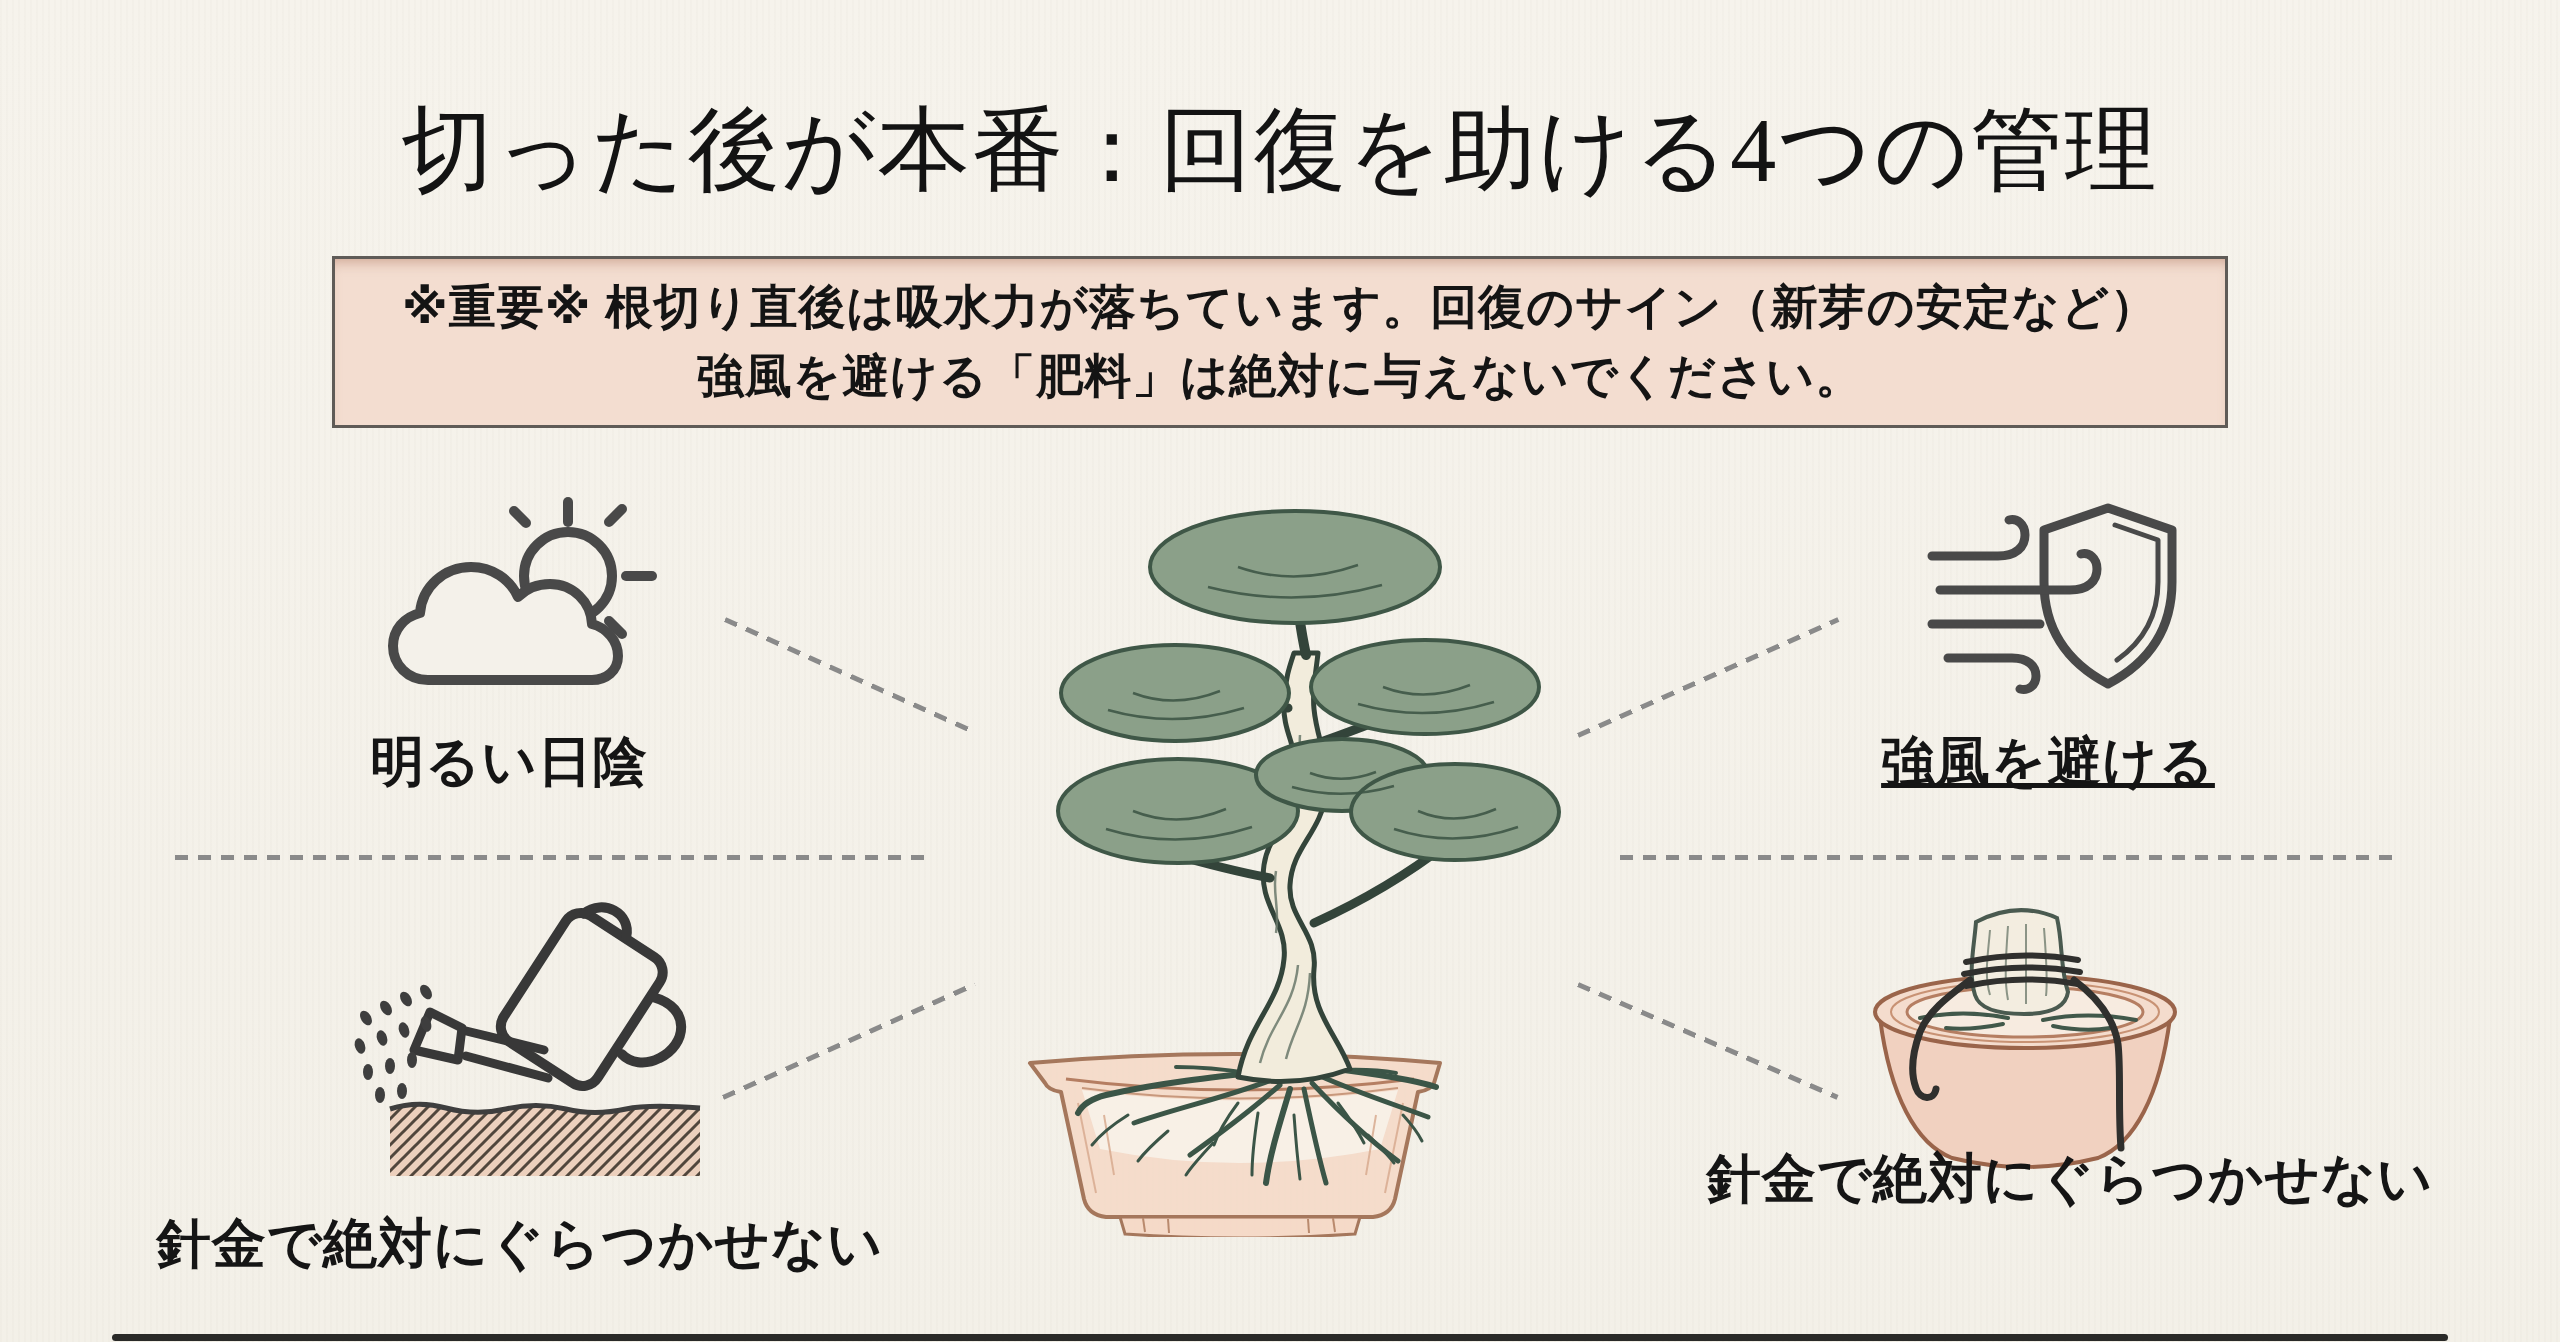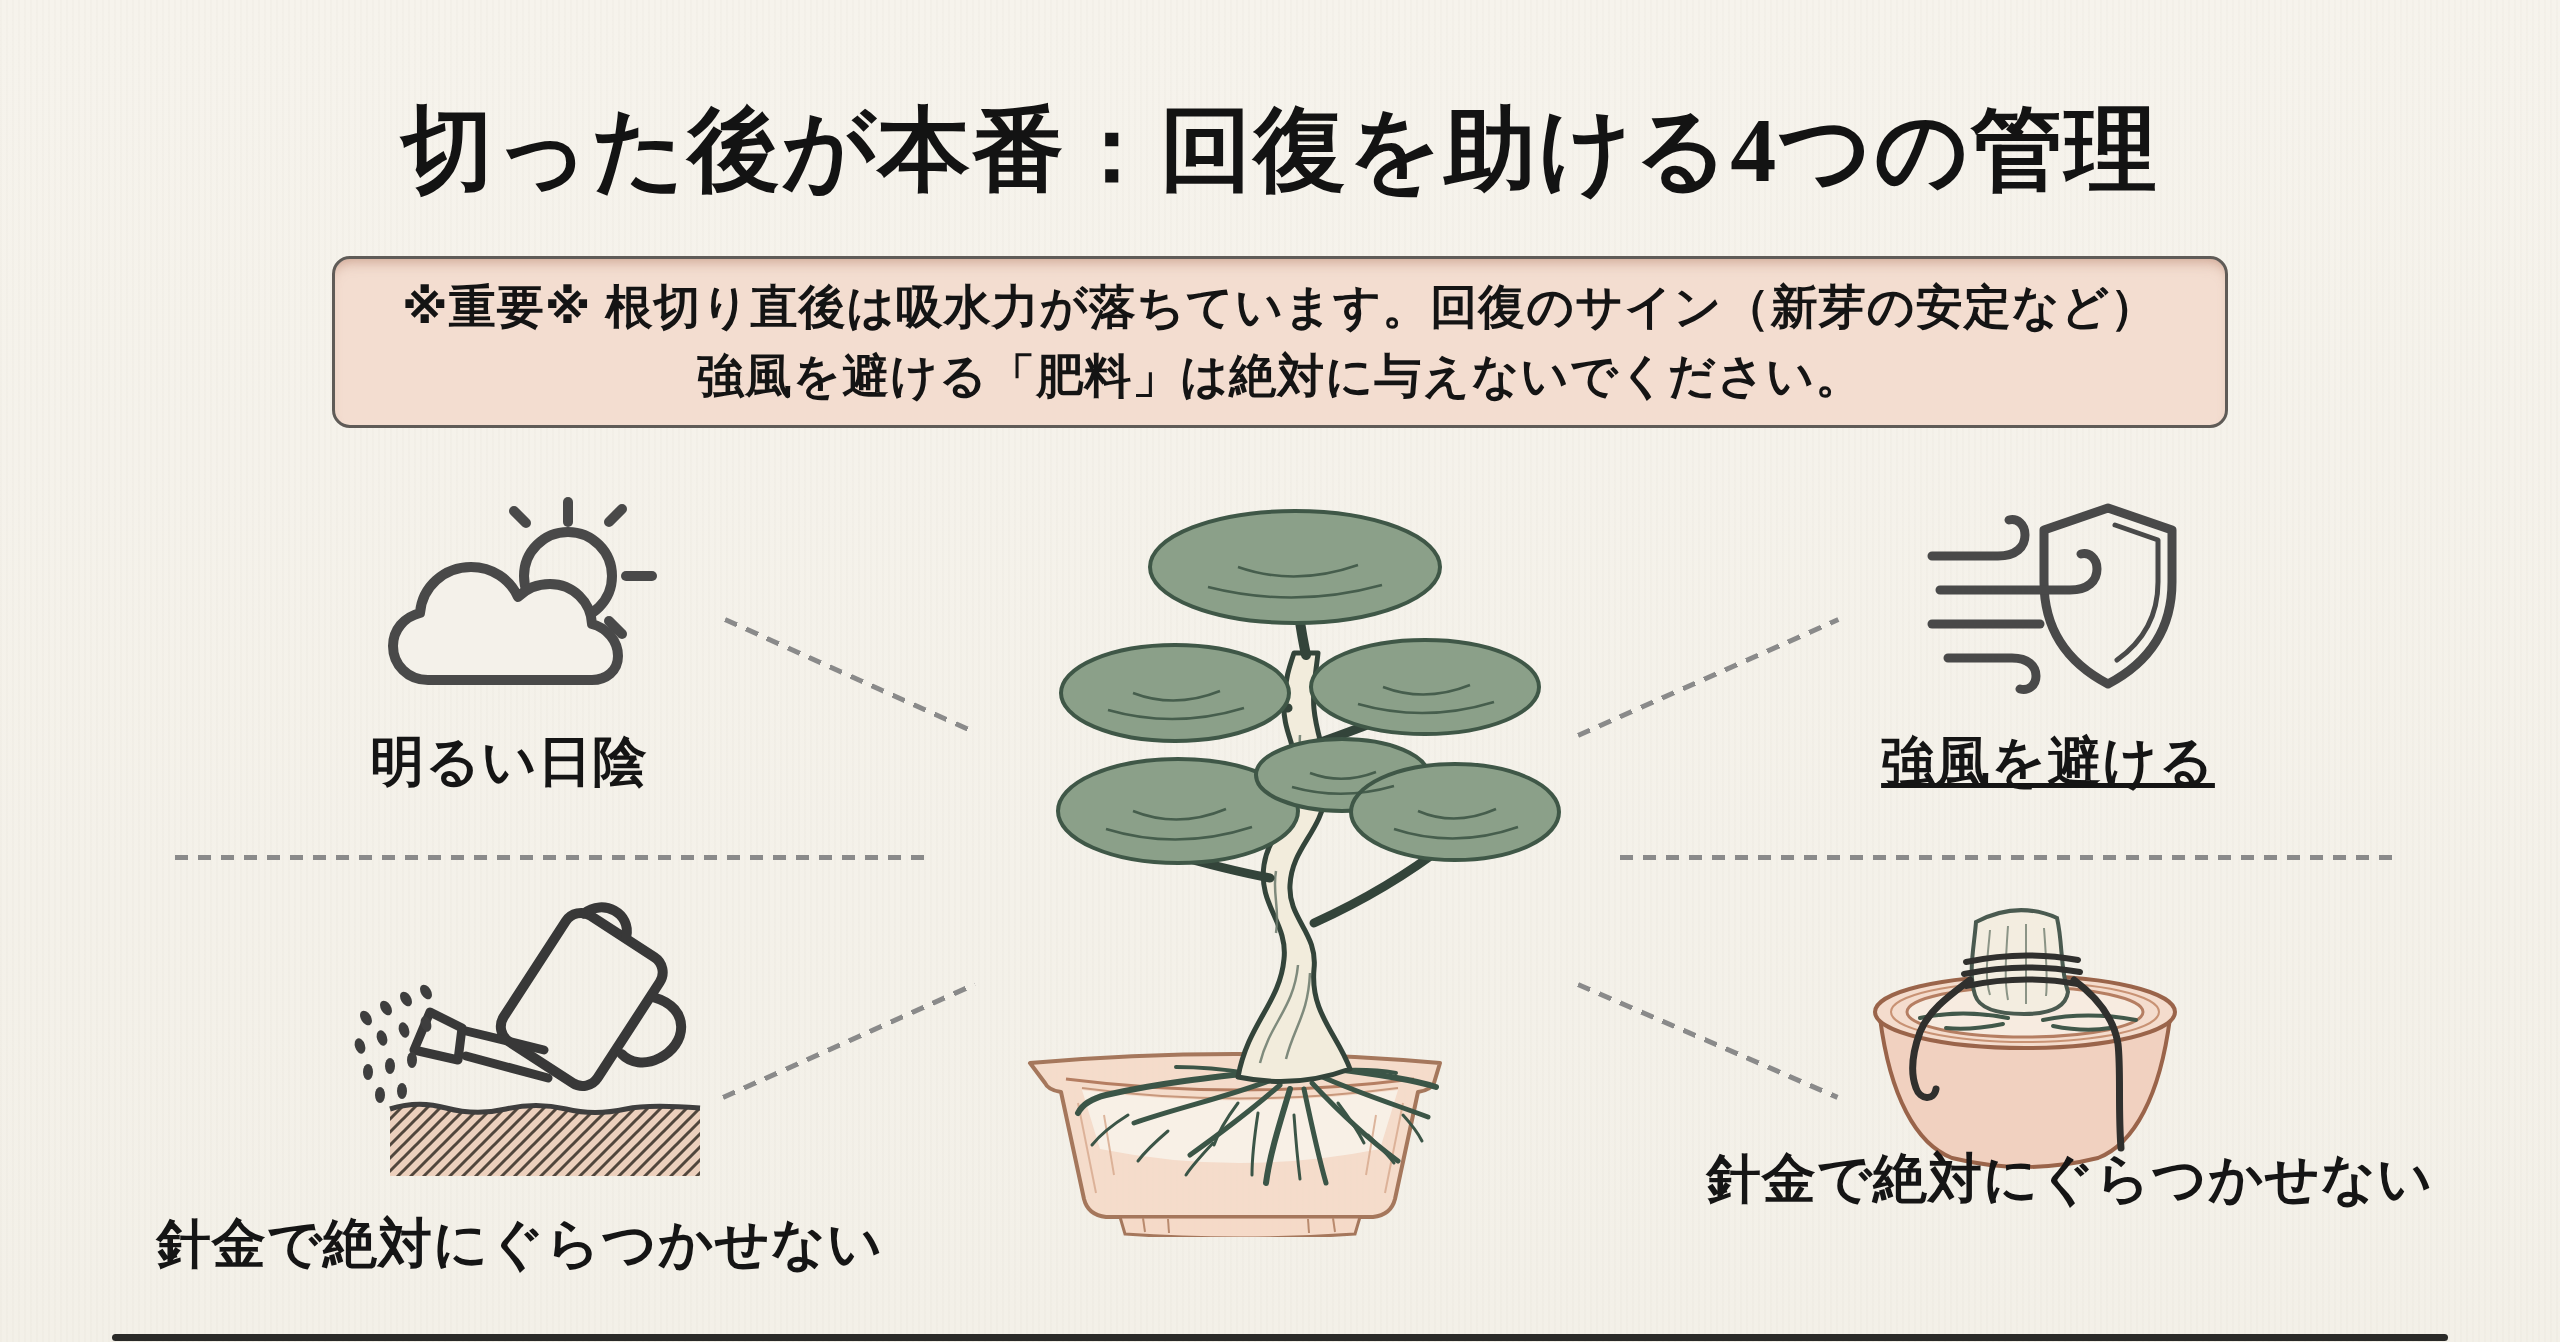--- a/index.html
+++ b/index.html
@@ -10,29 +10,29 @@
     background-image:
       repeating-linear-gradient(90deg, rgba(120,110,90,0.025) 0 2px, transparent 2px 6px),
       linear-gradient(180deg, #f6f3ec 0%, #f3f0e8 100%);
     overflow:hidden;
     font-family:"Liberation Sans","DejaVu Sans",sans-serif;
   }
   .page-title{
     position:absolute;left:0;top:88px;width:2560px;
     text-align:center;
     font-family:"Liberation Serif","DejaVu Serif",serif;
-    font-weight:bold;font-size:92px;color:#131313;
+    font-weight:normal;font-size:92px;color:#131313;
     letter-spacing:2px;margin:0;
   }
   .warning-box{
     position:absolute;left:332px;top:256px;width:1896px;height:172px;
     box-sizing:border-box;
     background:#f3ddd0;
     border:3px solid #5f5b57;
-    border-radius:18px;
+    border-radius:0;
     box-shadow:inset 0 10px 14px -8px rgba(170,110,85,0.55);
     display:flex;flex-direction:column;justify-content:center;align-items:center;
     gap:10px;
   }
   .warning-line{
     font-weight:bold;font-size:47px;color:#141414;letter-spacing:1px;
     line-height:1.25;white-space:nowrap;
   }
   .q-label{
     position:absolute;

